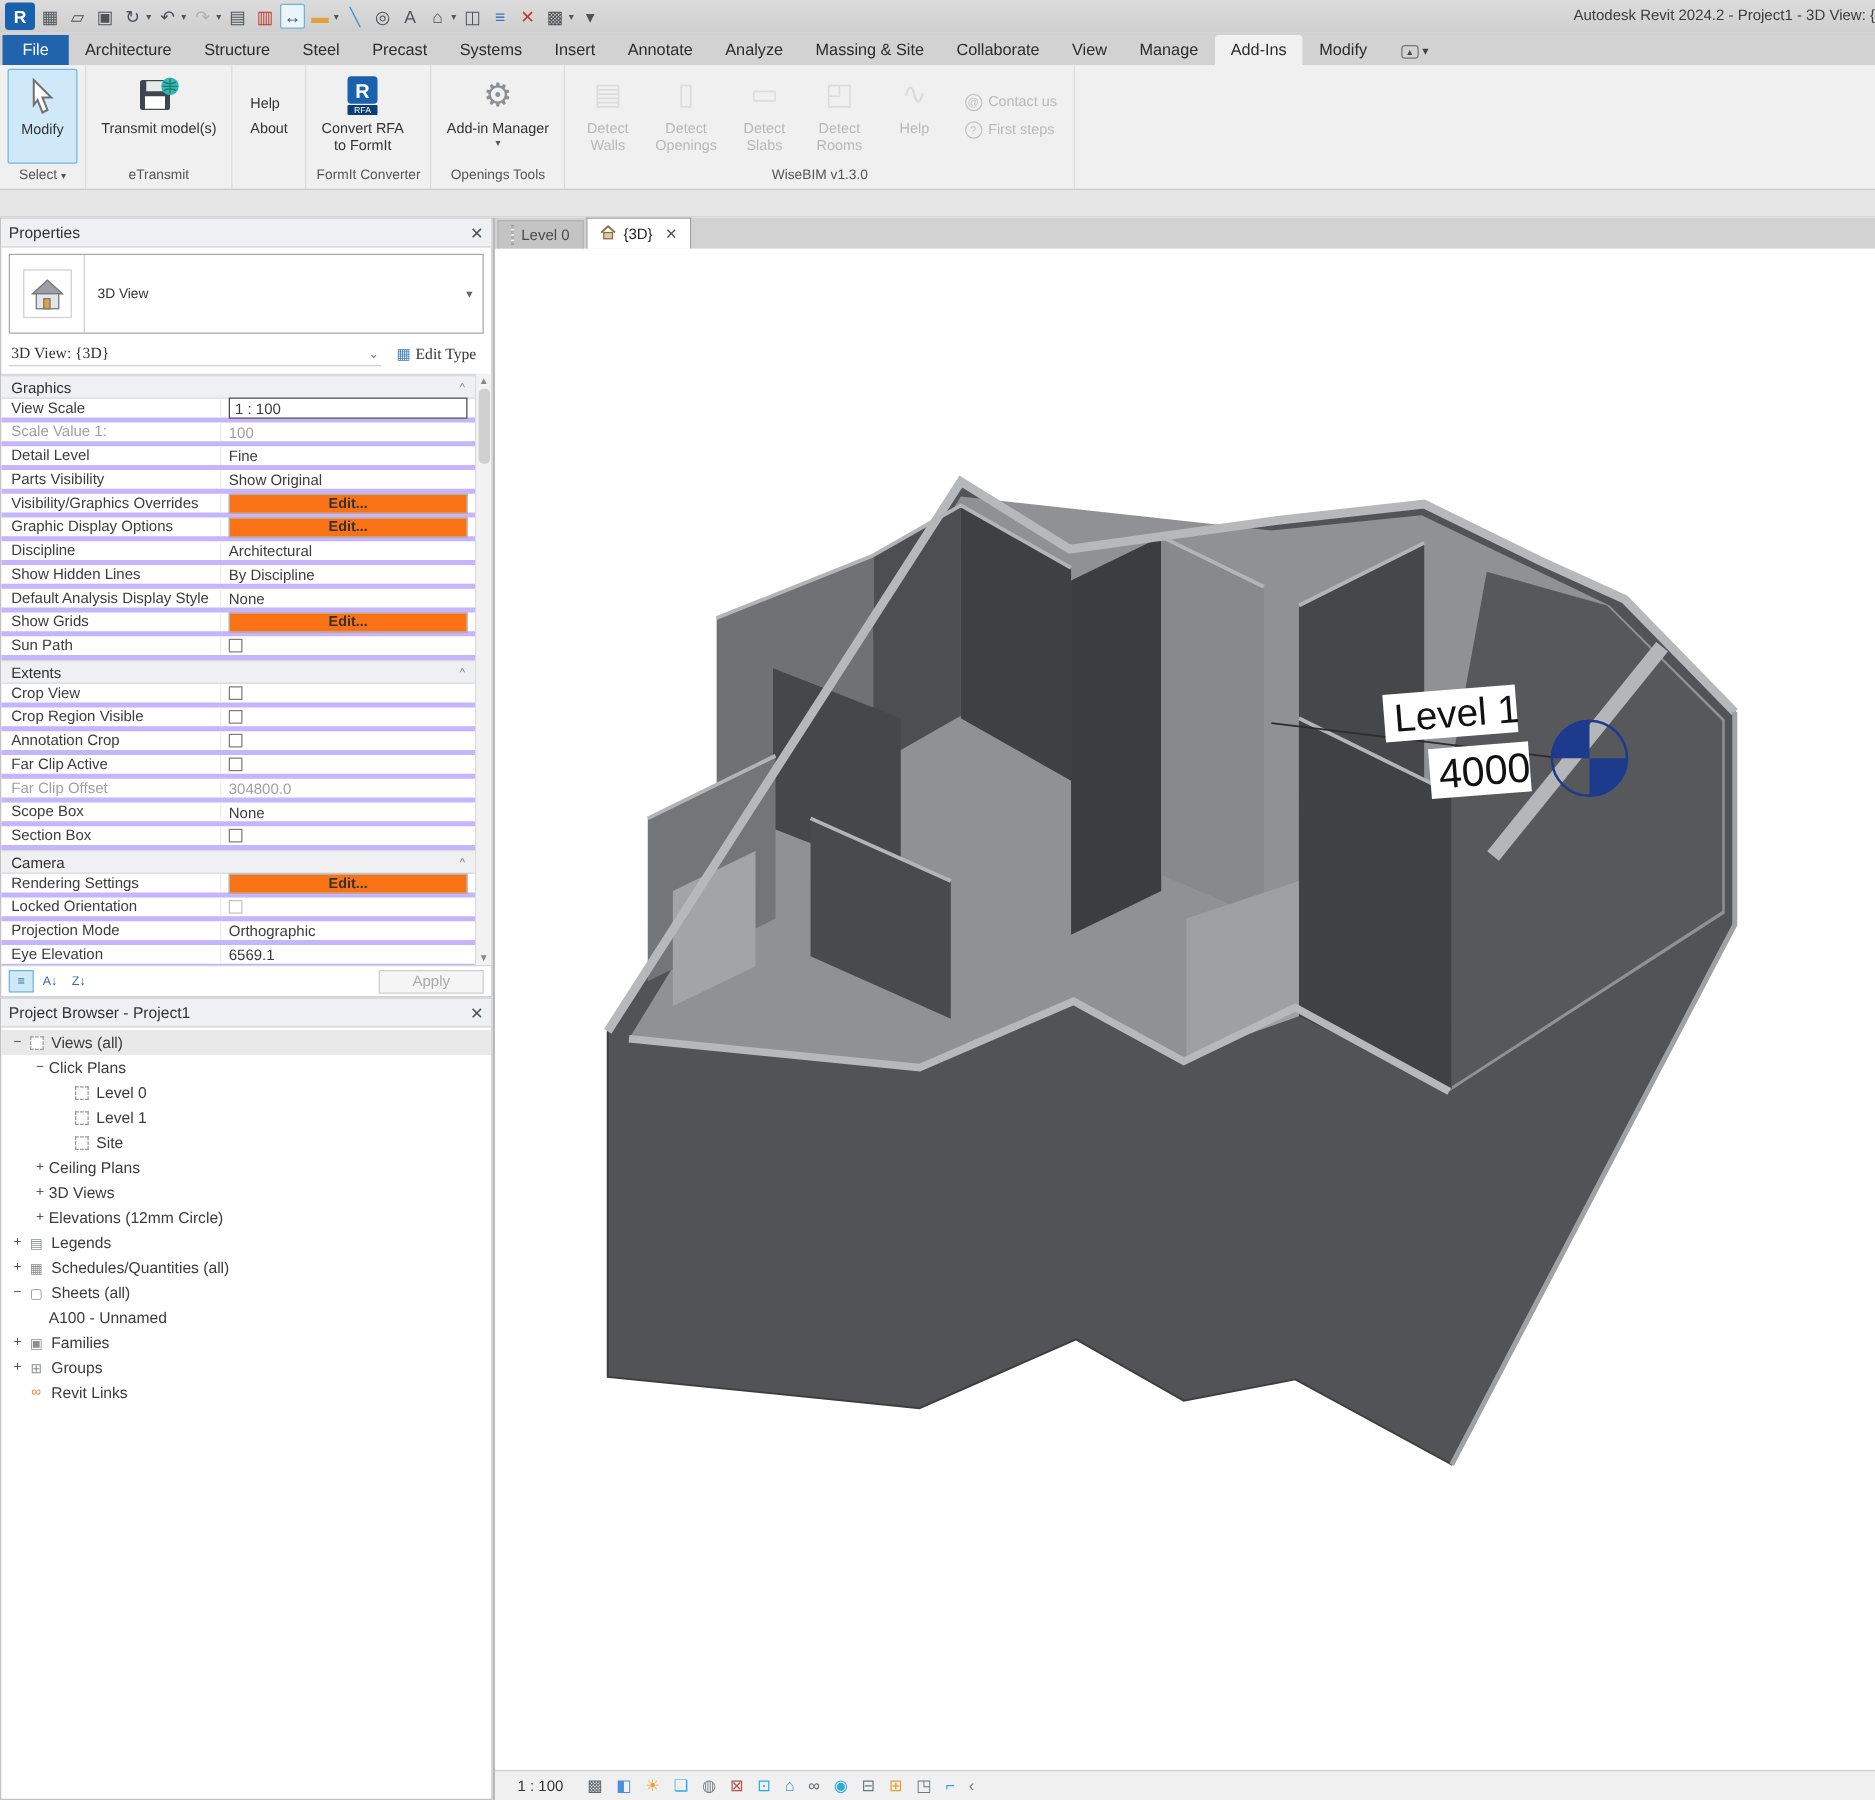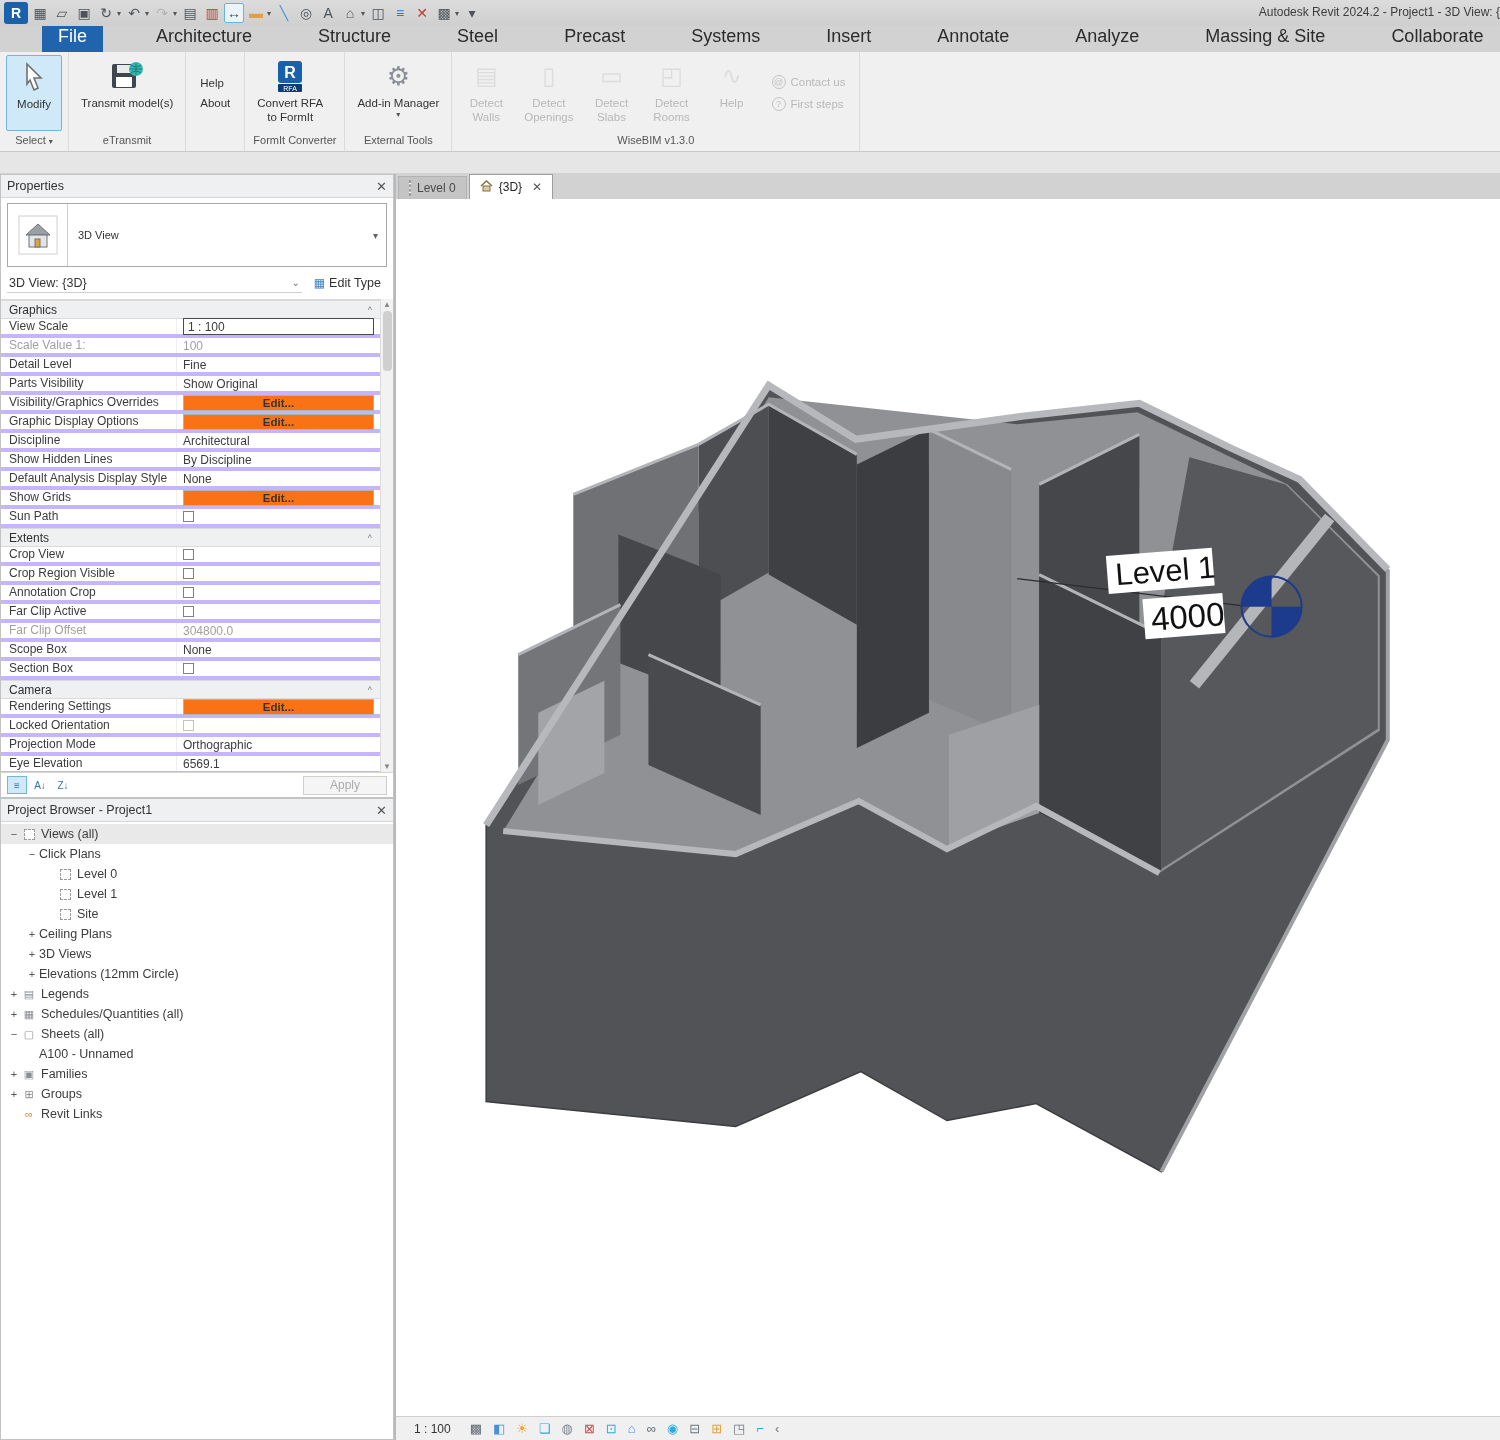--- a/index.html
+++ b/index.html
@@ -14,21 +14,21 @@
   .qat-item { min-width:20px; height:20px; display:flex; align-items:center; justify-content:center;
     font-size:14px; color:#4d5358; cursor:default; border-radius:2px; }
   .qat-item.logo { background:#1961ac; color:#fff; font-weight:bold; width:24px; height:22px; font-size:14px; border-radius:3px; }
   .qat-item.boxed { border:1px solid #6fb1dd; background:#e9f4fb; }
   .qat-item.disabled { color:#b3b3b3; }
   .qat-caret { font-size:8px; color:#555; margin-left:-1px; margin-right:1px; }
   .title-text { position:absolute; right:0; top:5px; font-size:12px; color:#3c3c3c; white-space:nowrap; overflow:hidden; max-width:360px; }
 
   
   .tabrow { height:26px; background:#d2d2d2; display:flex; align-items:flex-end; padding-left:2px; flex:0 0 auto; }
-  .rtab { padding:4px 13px 5px; font-size:18px; color:#2b2b2b; cursor:default; white-space:nowrap;margin-left:40px; }
+  .rtab { padding:4px 13px 5px; font-size:13px; color:#2b2b2b; cursor:default; white-space:nowrap; }
   .rtab.file { background:#1f64ad; color:#fff; padding:4px 16px 5px; }
   .rtab.active { background:#f0f0f0; border-radius:3px 3px 0 0; }
   .ribbon-collapse { margin-left:14px; margin-bottom:5px; font-size:10px; color:#444;
     display:flex; align-items:center; gap:3px; }
   .ribbon-collapse .pill { border:1px solid #777; border-radius:3px; padding:0 4px; font-size:8px; }
 
   
   .ribbon { background:#f0f0f0; border-bottom:1px solid #c9c9c9; flex:0 0 auto; display:flex; height:100px; }
   .rpanel { display:flex; flex-direction:column; border-right:1px solid #dcdcdc; }
   .rpanel-body { flex:1; display:flex; align-items:stretch; padding:3px 6px 0; gap:4px; }
@@ -59,21 +59,21 @@
   .panel.browser { flex:1; }
   .ptitle { height:23px; background:#eef0f1; border-bottom:1px solid #d5d5d5; display:flex; align-items:center;
     padding:0 6px; font-size:12.5px; color:#333; flex:0 0 auto; }
   .ptitle .x { margin-left:auto; color:#555; font-size:13px; cursor:default; }
 
   
   .typesel { margin:5px 6px 4px; border:1px solid #a9a9a9; background:#fff; display:flex; align-items:center; height:64px; }
   .typesel .thumb { width:60px; height:100%; border-right:1px solid #cfcfcf; display:flex; align-items:center; justify-content:center; }
   .typesel .tname { flex:1; padding-left:10px; font-size:11px; }
   .typesel .tcaret { padding:0 8px; color:#666; font-size:10px; }
-  .viewnamerow { display:flex; align-items:center; margin:0 6px 4px; font-size:12.5px; height:24px; flex:0 0 auto; }
+  .viewnamerow { display:flex; align-items:center; margin:0 6px 4px; font-size:12.5px; height:24px; flex:0 0 auto;font-family:Liberation Serif, serif; }
   .viewnamerow .vn { flex:1; border-bottom:1px solid #cfcfcf; padding:2px 2px; display:flex; align-items:center; }
   .viewnamerow .vn .c { margin-left:auto; color:#777; font-size:10px; }
   .edittype { display:flex; align-items:center; gap:4px; padding:2px 6px; margin-left:6px; font-size:12.5px; color:#333; cursor:default; }
   .edittype .eic { color:#3f7ec1; font-size:12px; }
 
   
   .propwrap { flex:1; display:flex; min-height:0; }
   .propgrid { flex:1; overflow:hidden; border-top:1px solid #d9d9d9; }
   .prow { display:flex; height:19px; border-bottom:4px solid #c4b5fd; font-size:12px; }
   .plabel { width:176px; padding-left:8px; color:#3c3c3c; white-space:nowrap; overflow:hidden; border-right:1px solid #efefef; }
@@ -250,21 +250,21 @@
     </div>
 
     <div class="rpanel">
       <div class="rpanel-body">
         <div class="rbtn-lg">
           <span class="ric gear">⚙</span>
           <span>Add-in Manager</span>
           <span class="caret-sm">▾</span>
         </div>
       </div>
-      <div class="rpanel-label">External Tools</div>
+      <div class="rpanel-label">Openings Tools</div>
     </div>
 
     <div class="rpanel">
       <div class="rpanel-body" id="wisebim-body">
           <div class="rbtn-lg disabled">
             <span class="ric wise-ic">▤</span>
             <span>Detect</span>
             <span>Walls</span>
           </div>
           <div class="rbtn-lg disabled">

